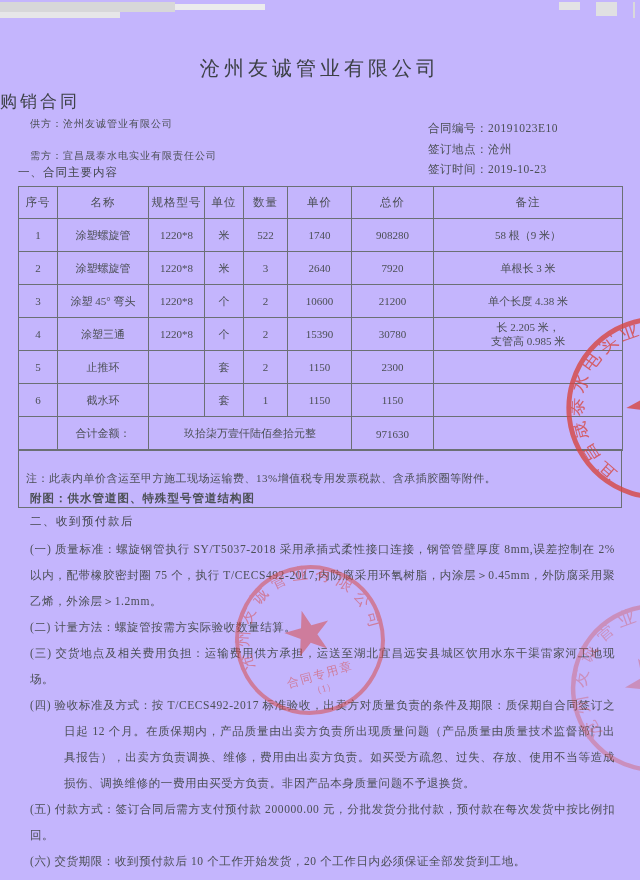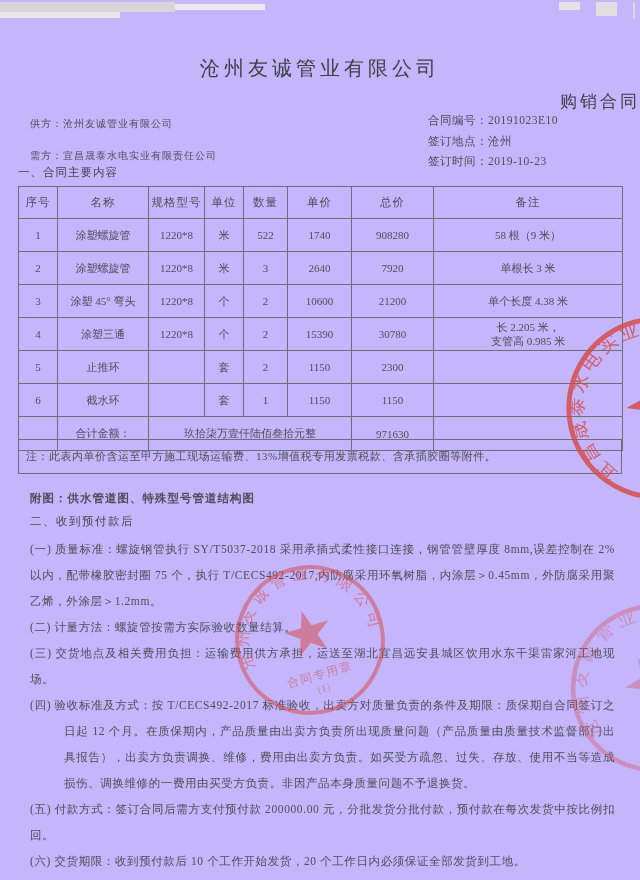--- a/index.html
+++ b/index.html
@@ -10,40 +10,40 @@
   
   .strip1{left:0;top:2px;width:175px;height:10px;background:#d7d7d9;}
   .strip2{left:175px;top:4px;width:90px;height:6px;background:#ebebed;}
   .strip3{left:0;top:12px;width:120px;height:6px;background:#e6e6e8;}
   .mark1{left:559px;top:2px;width:21px;height:8px;background:#e3e3e5;}
   .mark2{left:596px;top:2px;width:21px;height:14px;background:#e0e0e2;}
   .mark3{left:633px;top:2px;width:2px;height:16px;background:#d9d9db;}
   
   .title{left:0;top:55px;width:640px;text-align:center;font-size:20px;
          letter-spacing:4px;color:#3d4147;}
-  .subtitle{left:0;top:90px;width:640px;text-align:right;font-size:17px;
+  .subtitle{left:0;top:90px;width:640px;text-align:left;font-size:17px;
             letter-spacing:3px;color:#3d4147;}
   .party{left:30px;font-size:10px;letter-spacing:1px;color:#4b4f55;}
   .supplier{top:117px;} .buyer{top:149px;}
-  .meta{left:428px;top:110px;font-size:11.5px;line-height:20.5px;
+  .meta{left:428px;top:118px;font-size:11.5px;line-height:20.5px;
         letter-spacing:0.5px;color:#4b4f55;}
   .sec1{left:18px;top:165px;font-size:11.5px;letter-spacing:1px;color:#43474d;}
   .sec2{left:30px;top:514px;font-size:11.5px;letter-spacing:1.5px;color:#43474d;}
   .attach{left:30px;top:491px;font-size:11.5px;letter-spacing:1px;color:#4b4f55;font-weight:bold;}
   
   table{position:absolute;left:18px;top:186px;width:604px;table-layout:fixed;
         border-collapse:collapse;font-size:11px;color:#4b4f55;}
   th,td{border:1px solid #6b7075;text-align:center;vertical-align:middle;
         padding:0 2px;font-weight:normal;overflow:hidden;}
   thead tr{height:32px;} tbody tr{height:33px;} tr.total-row{height:34px;}
   td:last-child{white-space:pre-line;line-height:14px;}
   th{font-size:11.5px;letter-spacing:1px;}
-  .note-box{left:18px;top:439px;width:588px;height:33px;border:1px solid #6b7075;
+  .note-box{left:18px;top:449px;width:588px;height:33px;border:1px solid #6b7075;
             font-size:11px;letter-spacing:0.5px;color:#4b4f55;
-            padding:0 7px;display:flex;align-items:center;background:transparent;}
+            padding:12px 7px;display:flex;align-items:center;background:transparent;}
   
   .clauses{left:30px;top:536px;width:585px;font-size:11.5px;line-height:26px;
            letter-spacing:0.6px;color:#4b4f55;text-align:justify;}
   .clauses p{margin:0;}
   .clauses p.hang{padding-left:34px;text-indent:-34px;}
   
   .seal{position:absolute;pointer-events:none;}
   .seal svg{display:block;}
   .seal-buyer{left:560px;top:310px;width:196px;height:196px;
               transform:rotate(-28deg);opacity:0.78;}

